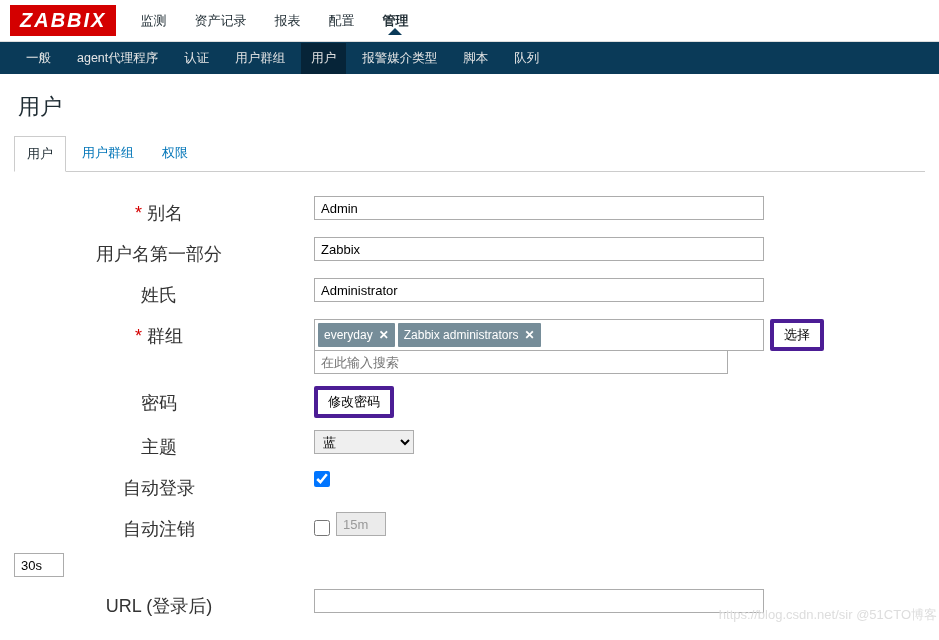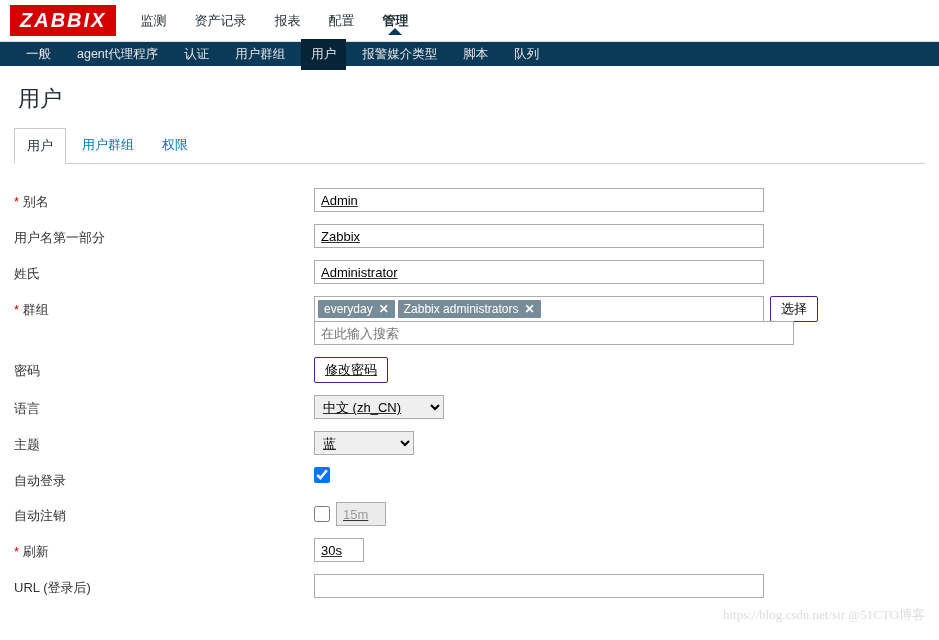--- a/index.html
+++ b/index.html
@@ -5,53 +5,53 @@
     * { box-sizing: border-box; margin: 0; padding: 0; }
     body { font-family: Arial, "Microsoft YaHei", sans-serif; font-size: 13px; color: #333; background: #fff; }
     
     .top-bar { display: flex; align-items: center; height: 42px; background: #fff; border-bottom: 1px solid #ddd; }
     .logo { background: #d40000; color: #fff; font-weight: bold; font-style: italic; letter-spacing: 2px; font-size: 20px; padding: 4px 10px; margin-left: 10px; margin-right: 14px; }
     .main-nav { display: flex; gap: 8px; }
     .main-nav-item { padding: 4px 10px; color: #1f2c33; cursor: pointer; position: relative; }
     .main-nav-item.active { font-weight: bold; }
     .main-nav-item.active::after { content: ''; position: absolute; bottom: -1px; left: 50%; transform: translateX(-50%); border-left: 7px solid transparent; border-right: 7px solid transparent; border-bottom: 7px solid #0a3a58; }
     
-    .sub-nav { display: flex; background: #0a3a58; color: #e6e6e6; height: 24px; align-items: center; padding-left: 16px; gap: 6px; }
+    .sub-nav { display: flex; background: #0a3a58; color: #e6e6e6; height: 32px; align-items: center; padding-left: 16px; gap: 6px; }
     .sub-nav-item { padding: 7px 10px; cursor: pointer; font-size: 12.5px; }
     .sub-nav-item.active { background: #062438; }
     
     .page-title { font-size: 22px; color: #1f2c33; padding: 18px 18px 14px 18px; }
     
     .tab-wrap { margin: 0 14px; border-bottom: 1px solid #ccc; display: flex; gap: 4px; }
     .tab { padding: 8px 12px; color: #0275b8; cursor: pointer; font-size: 13px; }
     .tab.active { color: #1f2c33; border-bottom: 3px solid #ebebeb; margin-bottom: -1px; background: #fff; border: 1px solid #ccc; border-bottom: 1px solid #fff; }
     
     .form { padding: 24px 14px; }
     .row { display: flex; align-items: flex-start; margin-bottom: 12px; }
-    .lbl { width: 300px; text-align: left; padding-right: 10px; padding-top: 5px; font-size: 13px; color: #333; }
+    .lbl { width: 300px; text-align: center; padding-right: 10px; padding-top: 5px; font-size: 18px; color: #333; }
     .req { color: #d40000; }
-    .ctrl { display: flex; align-items: center; gap: 6px; text-decoration: underline; }
+    .ctrl { display: flex; align-items: flex-end; gap: 6px; }
     input[type=text] { border: 1px solid #acacac; padding: 4px 6px; font-size: 13px; height: 24px; }
     .w450 { width: 450px; }
     .w90 { width: 90px; text-align: right; }
     .w70 { width: 50px; }
     select { border: 1px solid #acacac; padding: 3px 4px; font-size: 13px; height: 24px; }
     
     .multiselect { border: 1px solid #acacac; width: 450px; padding: 3px; display: flex; flex-wrap: wrap; gap: 3px; }
     .chip { background: #768d99; color: #fff; padding: 2px 6px; font-size: 12px; display: inline-flex; align-items: center; gap: 6px; border-radius: 1px; }
     .chip-x { cursor: pointer; font-weight: bold; }
-    .ms-search { border: 1px solid #acacac; width: 480px; padding: 4px 6px; font-size: 12px; color: #999; margin-top: -1px; }
+    .ms-search { border: 1px solid #acacac; width: 414px; padding: 4px 6px; font-size: 12px; color: #999; margin-top: -1px; }
     
-    .btn { border: 1px solid #4c1d95; background: #fff; padding: 4px 12px; font-size: 13px; cursor: pointer; border-radius: 2px; }
+    .btn { border: 4px solid #4c1d95; background: #fff; padding: 4px 12px; font-size: 13px; cursor: pointer; border-radius: 2px; }
     .btn-sm { padding: 3px 10px; }
     
     .chk { width: 16px; height: 16px; }
     .disabled-input { background: #ebebeb; color: #999; }
     
-    .watermark { position: absolute; bottom: 16px; right: 14px; color: #ddd; font-size: 13px; pointer-events: none; font-family: Liberation Serif, serif; }
+    .watermark { position: absolute; bottom: 16px; right: 2px; color: #ddd; font-size: 13px; pointer-events: none; }
   </style>
 </head>
 <body>
 
 <div class="top-bar">
   <div class="logo">ZABBIX</div>
   <nav class="main-nav">
     <div class="main-nav-item">监测</div>
     <div class="main-nav-item">资产记录</div>
     <div class="main-nav-item">报表</div>
@@ -122,26 +122,20 @@
     </div>
   </div>
 
   <div class="row">
     <div class="lbl"><span>密码</span></div>
     <div class="ctrl">
         <button class="btn btn-sm">修改密码</button>
       </div>
   </div>
 
-  <div class="row">
-    <div class="lbl"><span>语言</span></div>
-    <div class="ctrl">
-        <select style="width:130px;"><option>中文 (zh_CN)</option></select>
-      </div>
-  </div>
 
   <div class="row">
     <div class="lbl"><span>主题</span></div>
     <div class="ctrl">
         <select style="width:100px;"><option>蓝</option></select>
       </div>
   </div>
 
   <div class="row">
     <div class="lbl"><span>自动登录</span></div>
@@ -152,21 +146,20 @@
 
   <div class="row">
     <div class="lbl"><span>自动注销</span></div>
     <div class="ctrl">
       <input type="checkbox" class="chk" style="">
       <input type="text" class="w70 disabled-input" disabled="" value="15m" style="">
     </div>
   </div>
 
   <div class="row">
-    <div class="lbl"><span class="req">* </span><span>刷新</span></div>
     <div class="ctrl">
         <input type="text" class="w70" value="30s" style="">
       </div>
   </div>
 
 
   <div class="row">
     <div class="lbl"><span>URL (登录后)</span></div>
     <div class="ctrl">
         <input type="text" class="w450" value="" style="">

